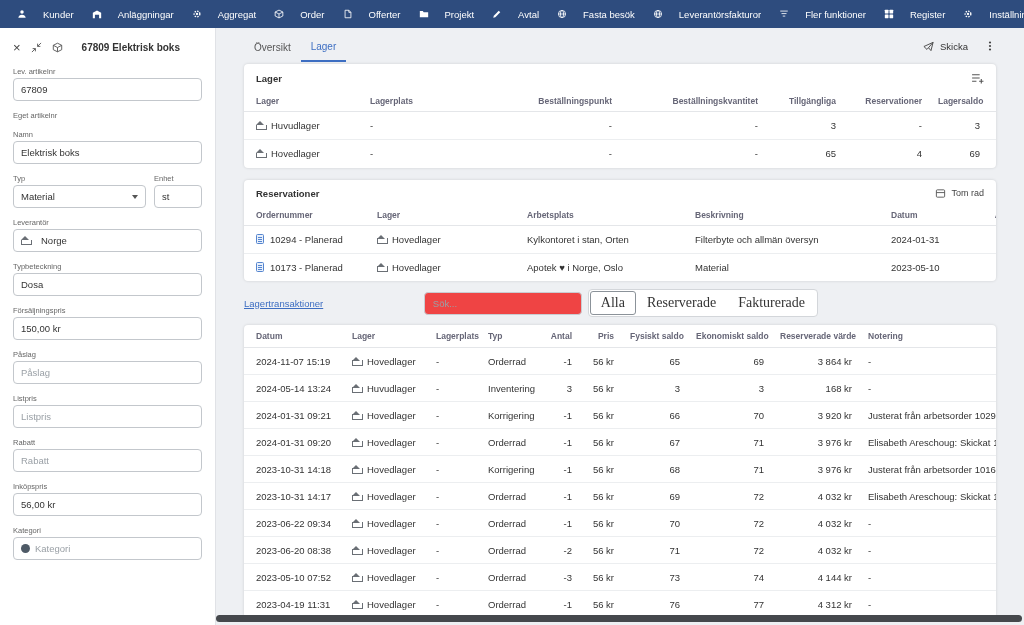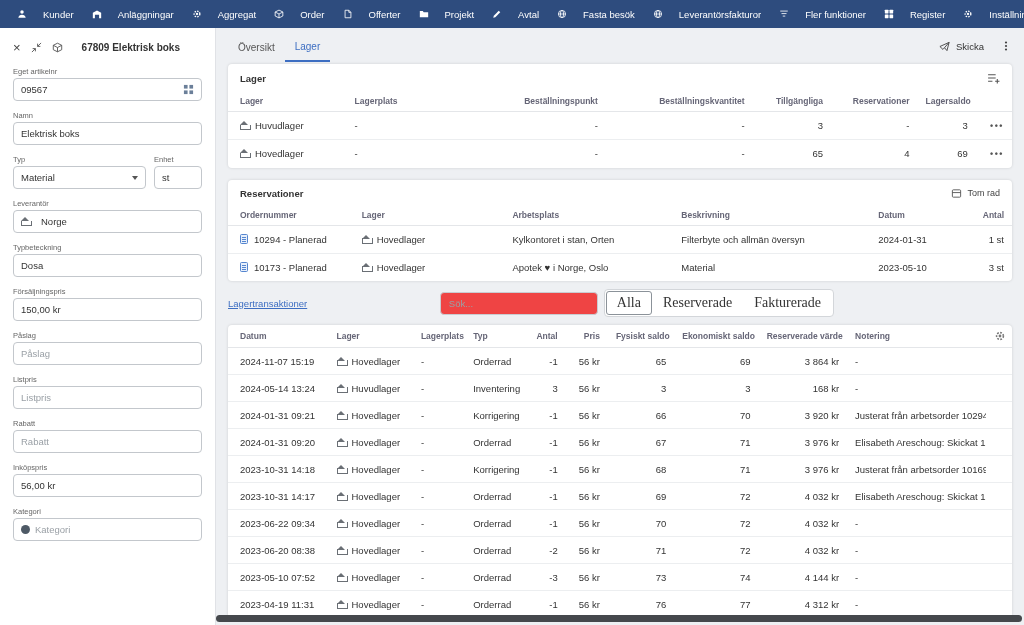--- a/index.html
+++ b/index.html
@@ -9,21 +9,21 @@
 
 
 .topnav{height:28px;background:#2e4c7e;display:flex;align-items:center;padding:0 8px;color:#fff}
 .nav-item{display:flex;align-items:center;gap:16px;height:28px;padding:0 9px;font-size:9.5px;cursor:pointer;white-space:nowrap}
 .nav-right{margin-left:auto;display:flex;align-items:center}
 .nav-item svg{width:10px;height:10px}
 
 
 .layout{display:flex;height:597px}
 .side{width:216px;flex:0 0 216px;background:#fff;border-right:1px solid #e0e2e6;padding:9px 13px;overflow:hidden}
-.main{flex:1;padding:0 12px;position:relative;overflow:hidden}
+.main{flex:1;padding:0 28px;position:relative;overflow:hidden}
 
 
 .side-head{display:flex;align-items:center;gap:10px;margin-bottom:10px;height:20px}
 .x-btn{font-size:13px;color:#444;cursor:pointer;line-height:1}
 .side-title{display:flex;align-items:center;gap:19px;font-size:10px;font-weight:700;color:#333;white-space:nowrap}
 .field{margin-bottom:10px}
 .flabel{display:block;font-size:7.5px;color:#666;margin-bottom:2px}
 .finput{width:100%;height:23px;border:1px solid #c3c7cc;border-radius:4px;padding:0 7px;font-size:9.5px;color:#333;background:#fff;font-family:inherit;display:flex;align-items:center;gap:5px}
 input.finput{display:block}
 input::placeholder{color:#9aa0a6}
@@ -192,32 +192,27 @@
         </svg>
       <span class="side-title">
         <svg viewBox="0 0 12 12" width="11" height="11" fill="none" stroke="#555">
             <path d="M6 1.3 10.6 3.6v4.8L6 10.7 1.4 8.4V3.6z"></path>
             <path d="M1.4 3.6 6 6l4.6-2.4M6 6v4.7"></path>
           </svg>
         <span>67809 Elektrisk boks</span>
       </span>
     </div>
 
+    <div class="field">
+      <label class="flabel">Lev. artikelnr</label>
+      <input class="finput" value="67809" style="">
+    </div>
 
     <div class="field">
       <label class="flabel">Eget artikelnr</label>
-      <div class="finput wrap-flex">
-        <span>09567</span>
-        <svg viewBox="0 0 12 12" width="11" height="11" fill="#6b7f99">
-            <rect x="1" y="1" width="4" height="4"></rect>
-            <rect x="7" y="1" width="4" height="4"></rect>
-            <rect x="1" y="7" width="4" height="4"></rect>
-            <rect x="7" y="7" width="4" height="4"></rect>
-          </svg>
-      </div>
     </div>
 
     <div class="field">
       <label class="flabel">Namn</label>
       <input class="finput" value="Elektrisk boks" style="">
     </div>
 
     <div class="frow">
       <div class="field grow">
         <label class="flabel">Typ</label>

